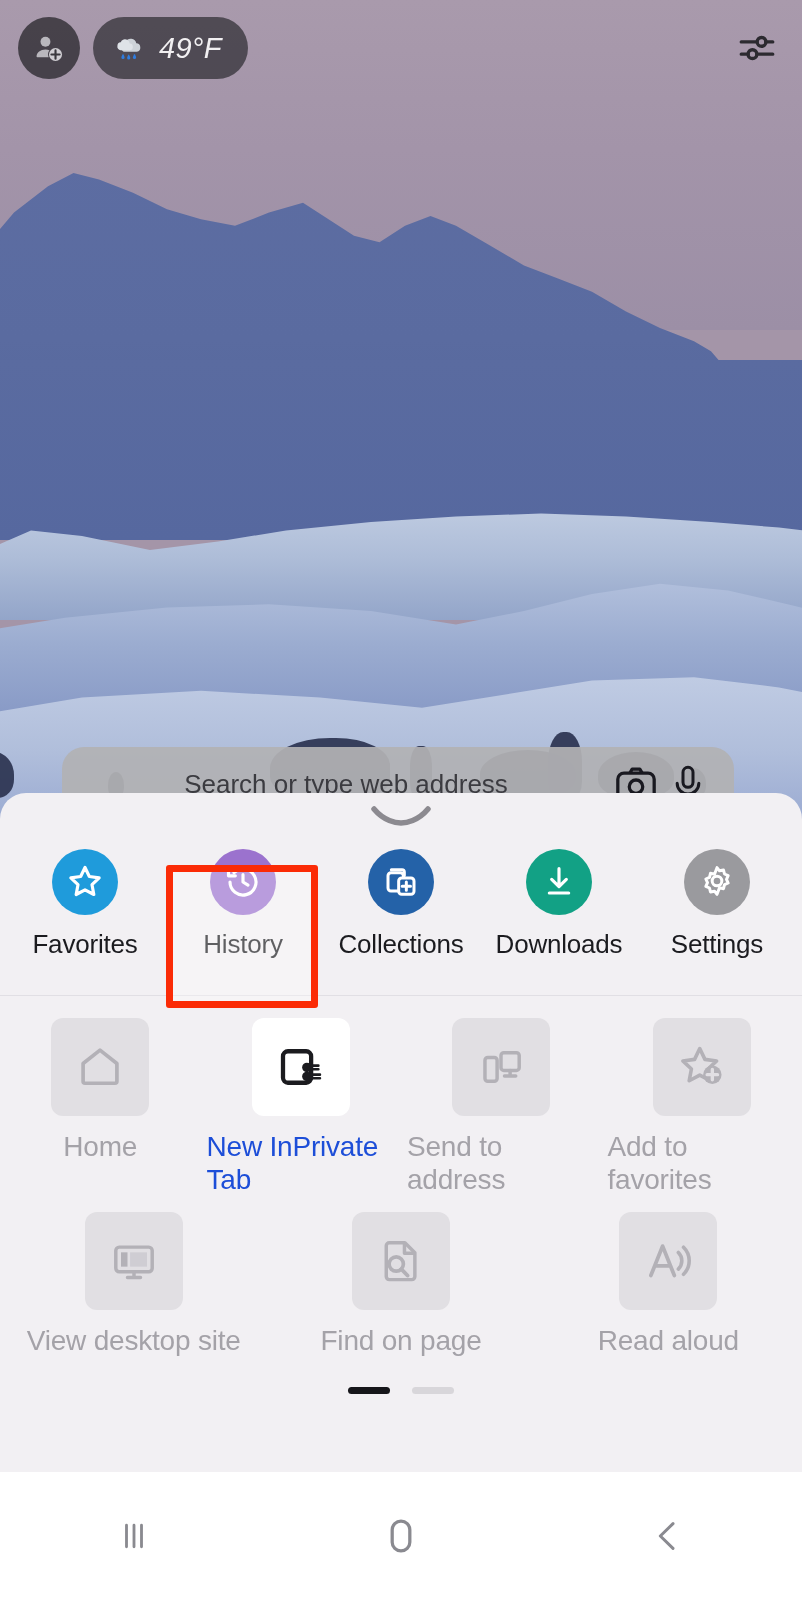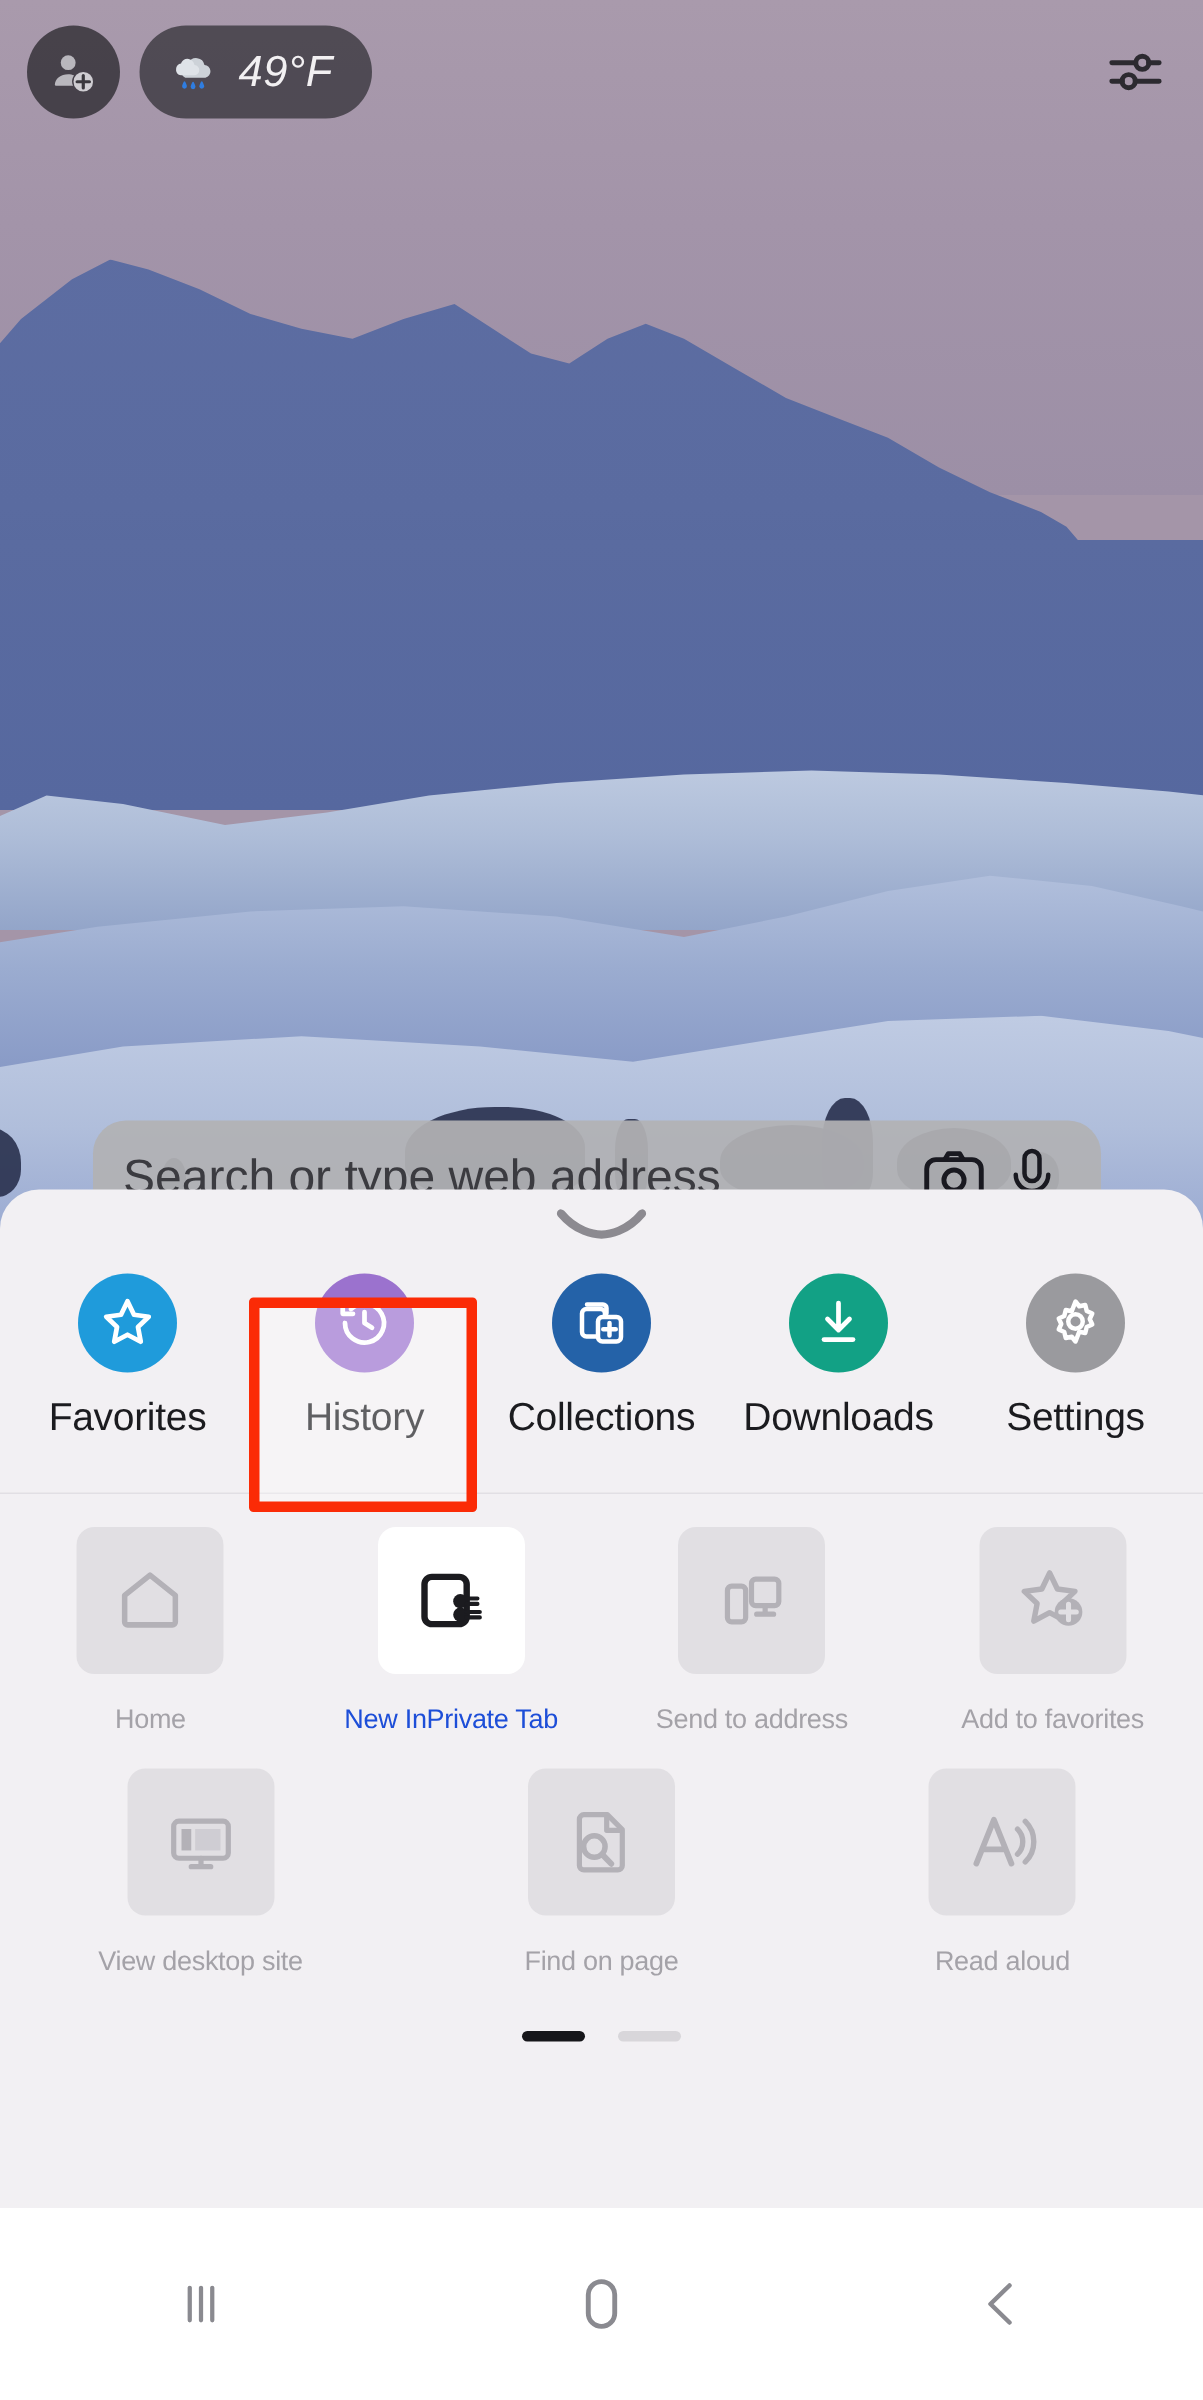--- a/index.html
+++ b/index.html
@@ -97,21 +97,21 @@
   }
 
   
   #addressbar {
     position:absolute; left:62px; top:747px; width:672px; height:74px;
     background:rgba(178,178,180,.93);
     border-radius:22px 22px 6px 6px;
     display:flex; align-items:center; padding:0 20px;
   }
   #addressbar .ab-text {
-    font-size:32px; color:#3b3b40; flex:1;
+    font-size:26px; color:#3b3b40; flex:1;text-align:center;
   }
   #addressbar .ab-icon { width:52px; height:52px; display:flex; align-items:center; justify-content:center; }
 
   
   #sheet {
     position:absolute; left:0; top:793px; width:802px; height:679px;
     background:#f2f0f3;
     border-radius:26px 26px 0 0;
     overflow:hidden;
   }
@@ -159,21 +159,21 @@
     align-items:center; padding:0 6px; margin-bottom:16px;
   }
   .tile {
     width:98px; height:98px; border-radius:12px;
     background:#e1dfe3;
     display:flex; align-items:center; justify-content:center;
     margin-bottom:14px;
   }
   .tile.enabled { background:#ffffff; }
   .grid-label {
-    font-size:18px; line-height:33px; text-align:right;
+    font-size:28px; line-height:33px; text-align:left;
     color:#a4a2a8; letter-spacing:-.2px;
   }
   .grid-cell.enabled .grid-label { color:#1d4ed8; }
 
   
   .pager {
     display:flex; align-items:center; justify-content:center;
     gap:22px; margin-top:14px;
   }
   .pager-dash { width:42px; height:7px; border-radius:4px; background:#d8d6da; }

